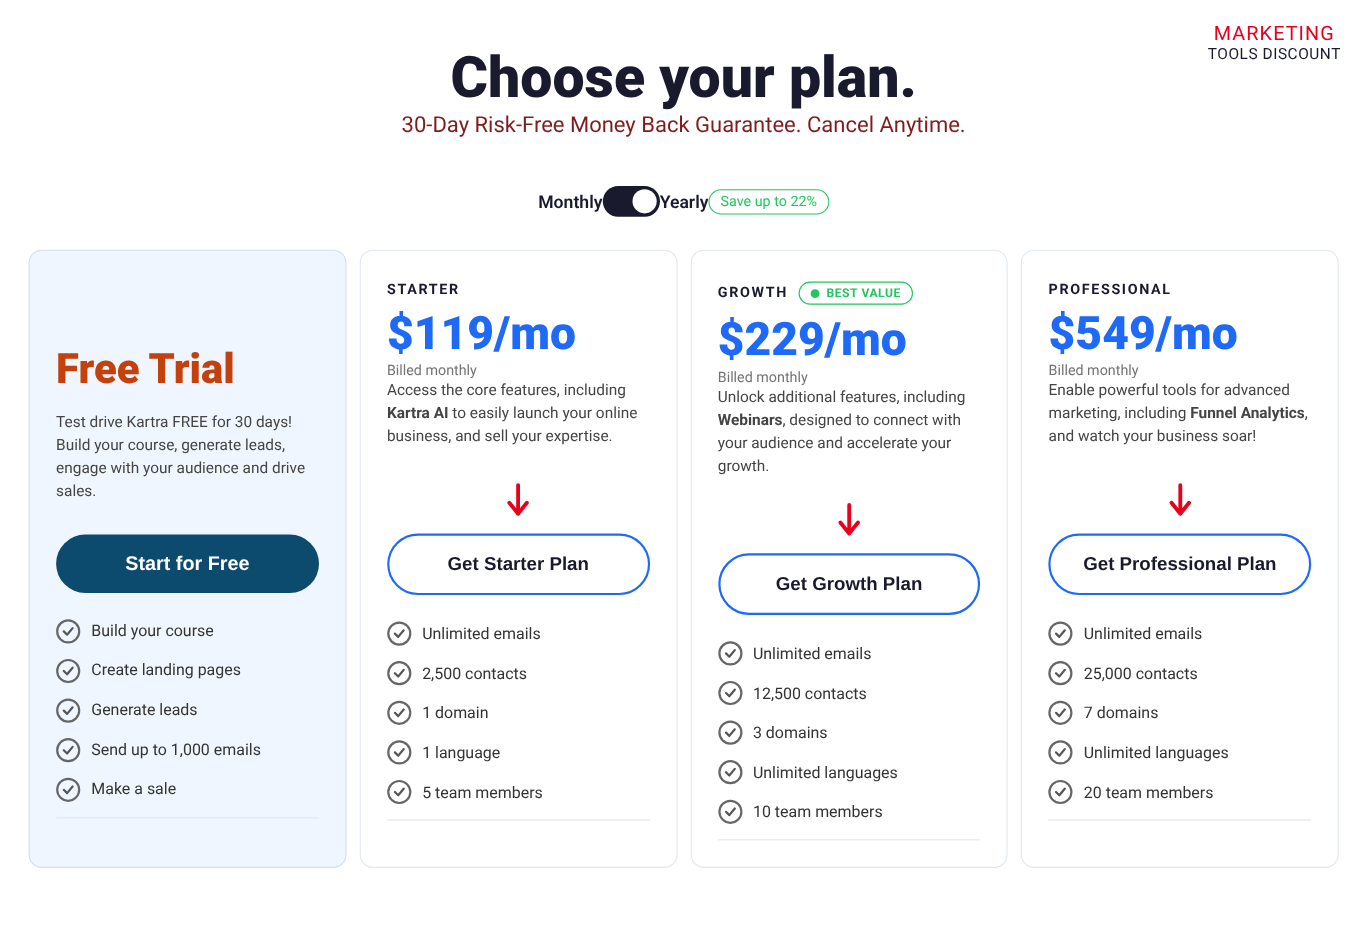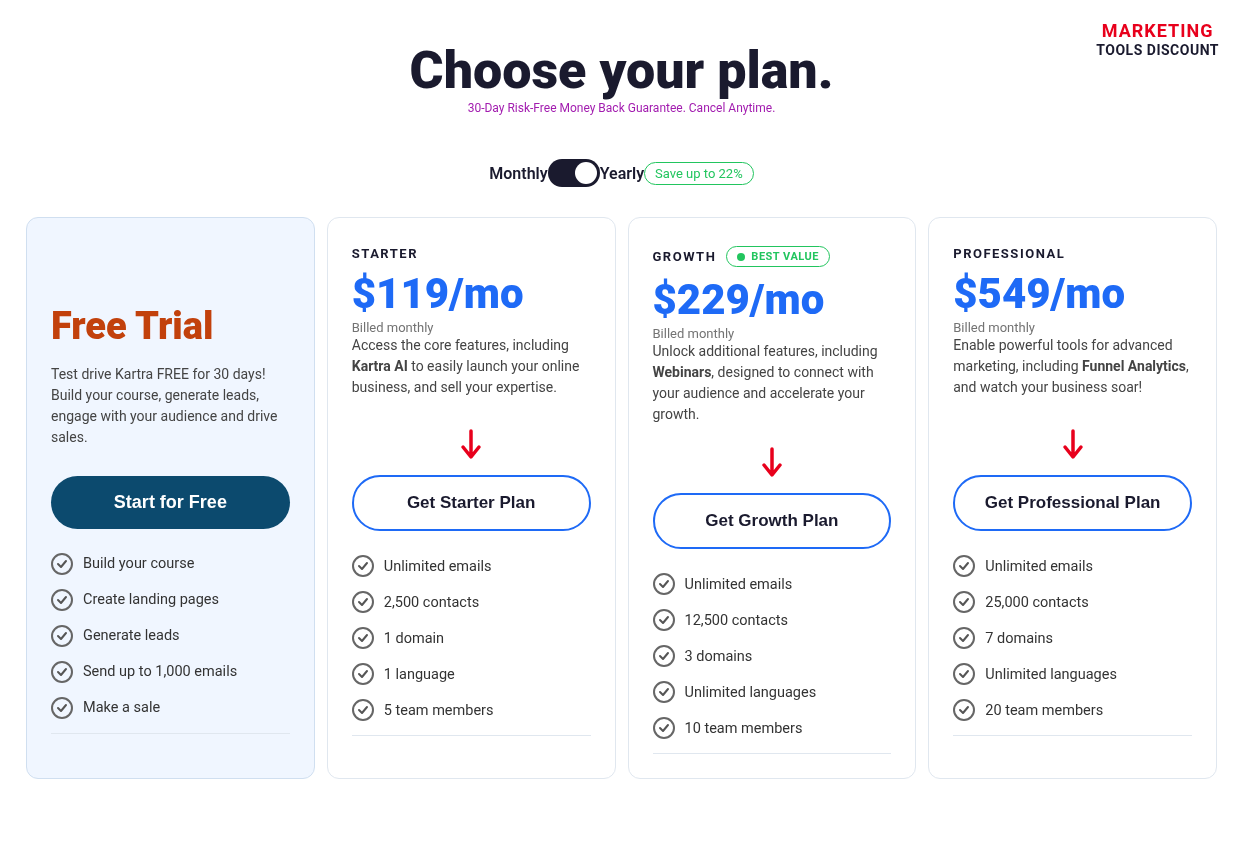--- a/index.html
+++ b/index.html
@@ -8,41 +8,41 @@
       background: #fff;
       color: #1a1a2e;
       min-height: 847px;
       width: 1243px;
     }
     .logo {
       position: absolute;
       top: 20px;
       right: 24px;
       font-size: 15px;
-      font-weight: 700;
+      font-weight: 400;
       line-height: 1.2;
       text-align: center;
     }
     .logo .marketing { color: #e8001c; font-size: 18px; letter-spacing: 1px; }
     .logo .tools { color: #1a1a2e; font-size: 14px; letter-spacing: 0.5px; }
 
     .header {
       text-align: center;
       padding-top: 40px;
       padding-bottom: 20px;
     }
     .header h1 {
       font-size: 52px;
       font-weight: 900;
       color: #1a1a2e;
       margin-bottom: 0;
     }
     .header .subtitle {
-      font-size: 12px;
-      color: #a21caf;
+      font-size: 20px;
+      color: #7f1d1d;
     }
 
     .billing-toggle {
       display: flex;
       align-items: center;
       justify-content: center;
       gap: 0;
       margin: 24px 0 30px 0;
     }
     .billing-toggle .label {

